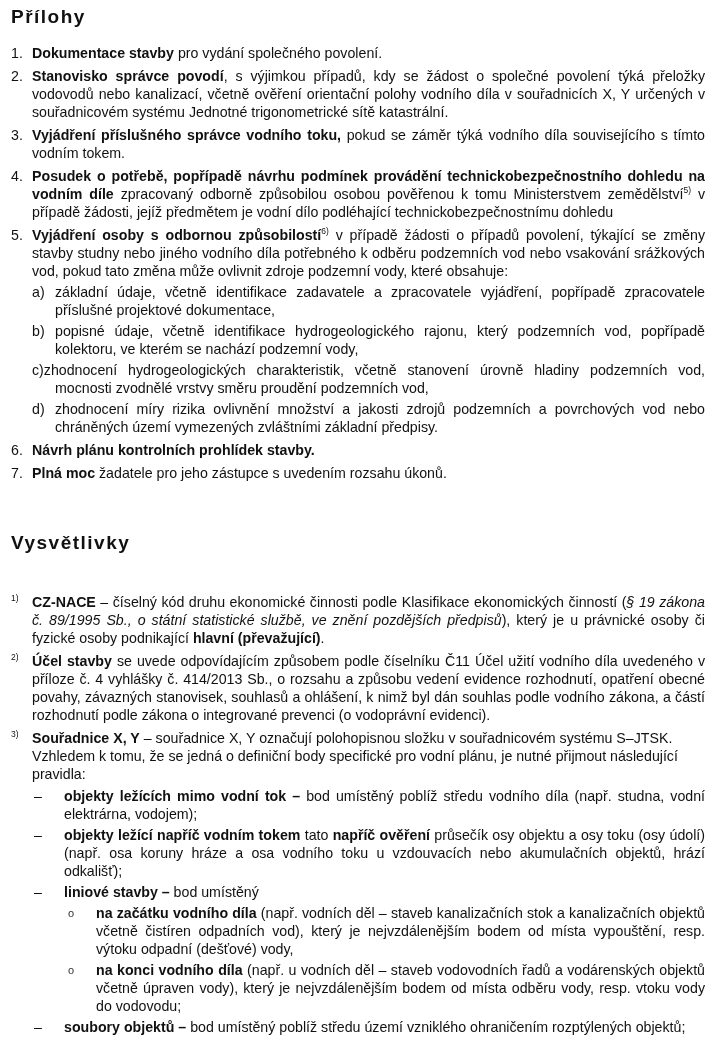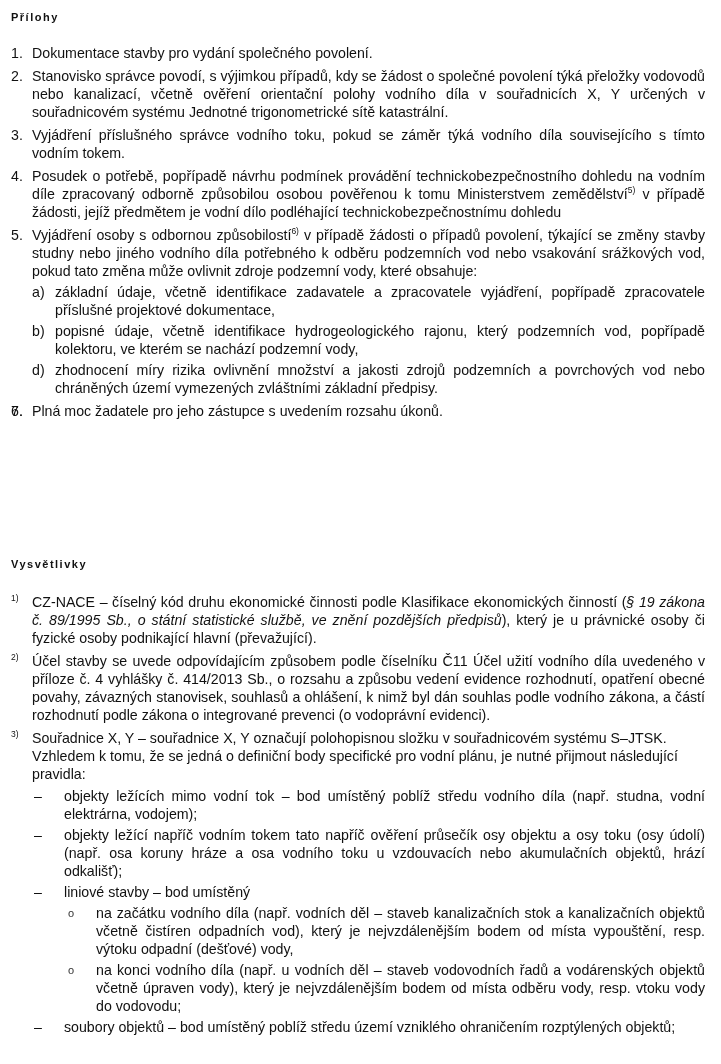--- a/index.html
+++ b/index.html
@@ -5,25 +5,25 @@
     html, body { margin: 0; padding: 0; background: #ffffff; }
     body {
       width: 721px; height: 1064px; overflow: hidden;
       font-family: "Liberation Sans", sans-serif;
       color: #111111; font-size: 14.2px; line-height: 18px;
       position: relative;
     }
     .page { position: absolute; left: 0; top: 0; width: 721px; }
     h2 {
       font-family: "Liberation Sans", sans-serif;
-      font-size: 11px; font-weight: bold; letter-spacing: 1.5px;
+      font-size: 19px; font-weight: bold; letter-spacing: 1.5px;
       margin: 0; position: absolute; left: 11px;
     }
     .justify { text-align: justify; }
-    b { font-weight: normal; }
+    b { font-weight: bold; }
     i { font-style: italic; }
     sup { font-size: 8.5px; line-height: 0; vertical-align: 6px; }
 
     
     .num-list { position: absolute; left: 0; top: 44px; width: 721px; }
     .num-item { position: relative; padding-left: 32px; padding-right: 16px; margin-bottom: 5px; }
     .num-item .marker { position: absolute; left: 11px; top: 0; }
     .sub-list { margin-top: 3px; }
     .sub-item { position: relative; padding-left: 23px; margin-bottom: 3px; }
     .sub-item .marker { position: absolute; left: 0; top: 0; }
@@ -73,39 +73,42 @@
       <b>Vyjádření osoby s odbornou způsobilostí</b><sup>6)</sup><span> v případě žádosti o případů povolení, týkající se změny stavby studny nebo jiného vodního díla potřebného k odběru podzemních vod nebo vsakování srážkových vod, pokud tato změna může ovlivnit zdroje podzemní vody, které obsahuje:</span>
       <div class="sub-list">
         <div class="sub-item justify">
           <span class="marker">a)</span>
           <span>základní údaje, včetně identifikace zadavatele a zpracovatele vyjádření, popřípadě zpracovatele příslušné projektové dokumentace,</span>
         </div>
         <div class="sub-item justify">
           <span class="marker">b)</span>
           <span>popisné údaje, včetně identifikace hydrogeologického rajonu, který podzemních vod, popřípadě kolektoru, ve kterém se nachází podzemní vody,</span>
         </div>
+        <div class="sub-item" style="text-indent:-23px;">
+          <span>c)</span><span>zhodnocení hydrogeologických charakteristik, včetně stanovení úrovně hladiny podzemních vod, mocnosti zvodnělé vrstvy směru proudění podzemních vod,</span>
+        </div>
         <div class="sub-item">
           <span class="marker">d)</span>
           <span>zhodnocení míry rizika ovlivnění množství a jakosti zdrojů podzemních a povrchových vod nebo chráněných území vymezených zvláštními základní předpisy.</span>
         </div>
       </div>
     </div>
 
     <div class="num-item">
       <span class="marker">6.</span>
-      <span></span>
+      <b>Návrh plánu kontrolních prohlídek stavby.</b><span></span>
     </div>
 
     <div class="num-item">
       <span class="marker">7.</span>
       <b>Plná moc</b><span> žadatele pro jeho zástupce s uvedením rozsahu úkonů.</span>
     </div>
   </div>
 
-  <h2 style="top:555px;text-align:center;">Vysvětlivky</h2>
+  <h2 style="top:534px;text-align:center;">Vysvětlivky</h2>
 
   <div class="notes">
 
     <div class="note justify">
       <span class="fn">1)</span>
       <b>CZ-NACE</b><span> – číselný kód druhu ekonomické činnosti podle Klasifikace ekonomických činností (</span><i>§ 19 zákona č. 89/1995 Sb., o státní statistické službě, ve znění pozdějších předpisů</i><span>), který je u právnické osoby či fyzické osoby podnikající </span><b>hlavní (převažující)</b><span>.</span>
     </div>
 
     <div class="note justify">
       <span class="fn">2)</span>

